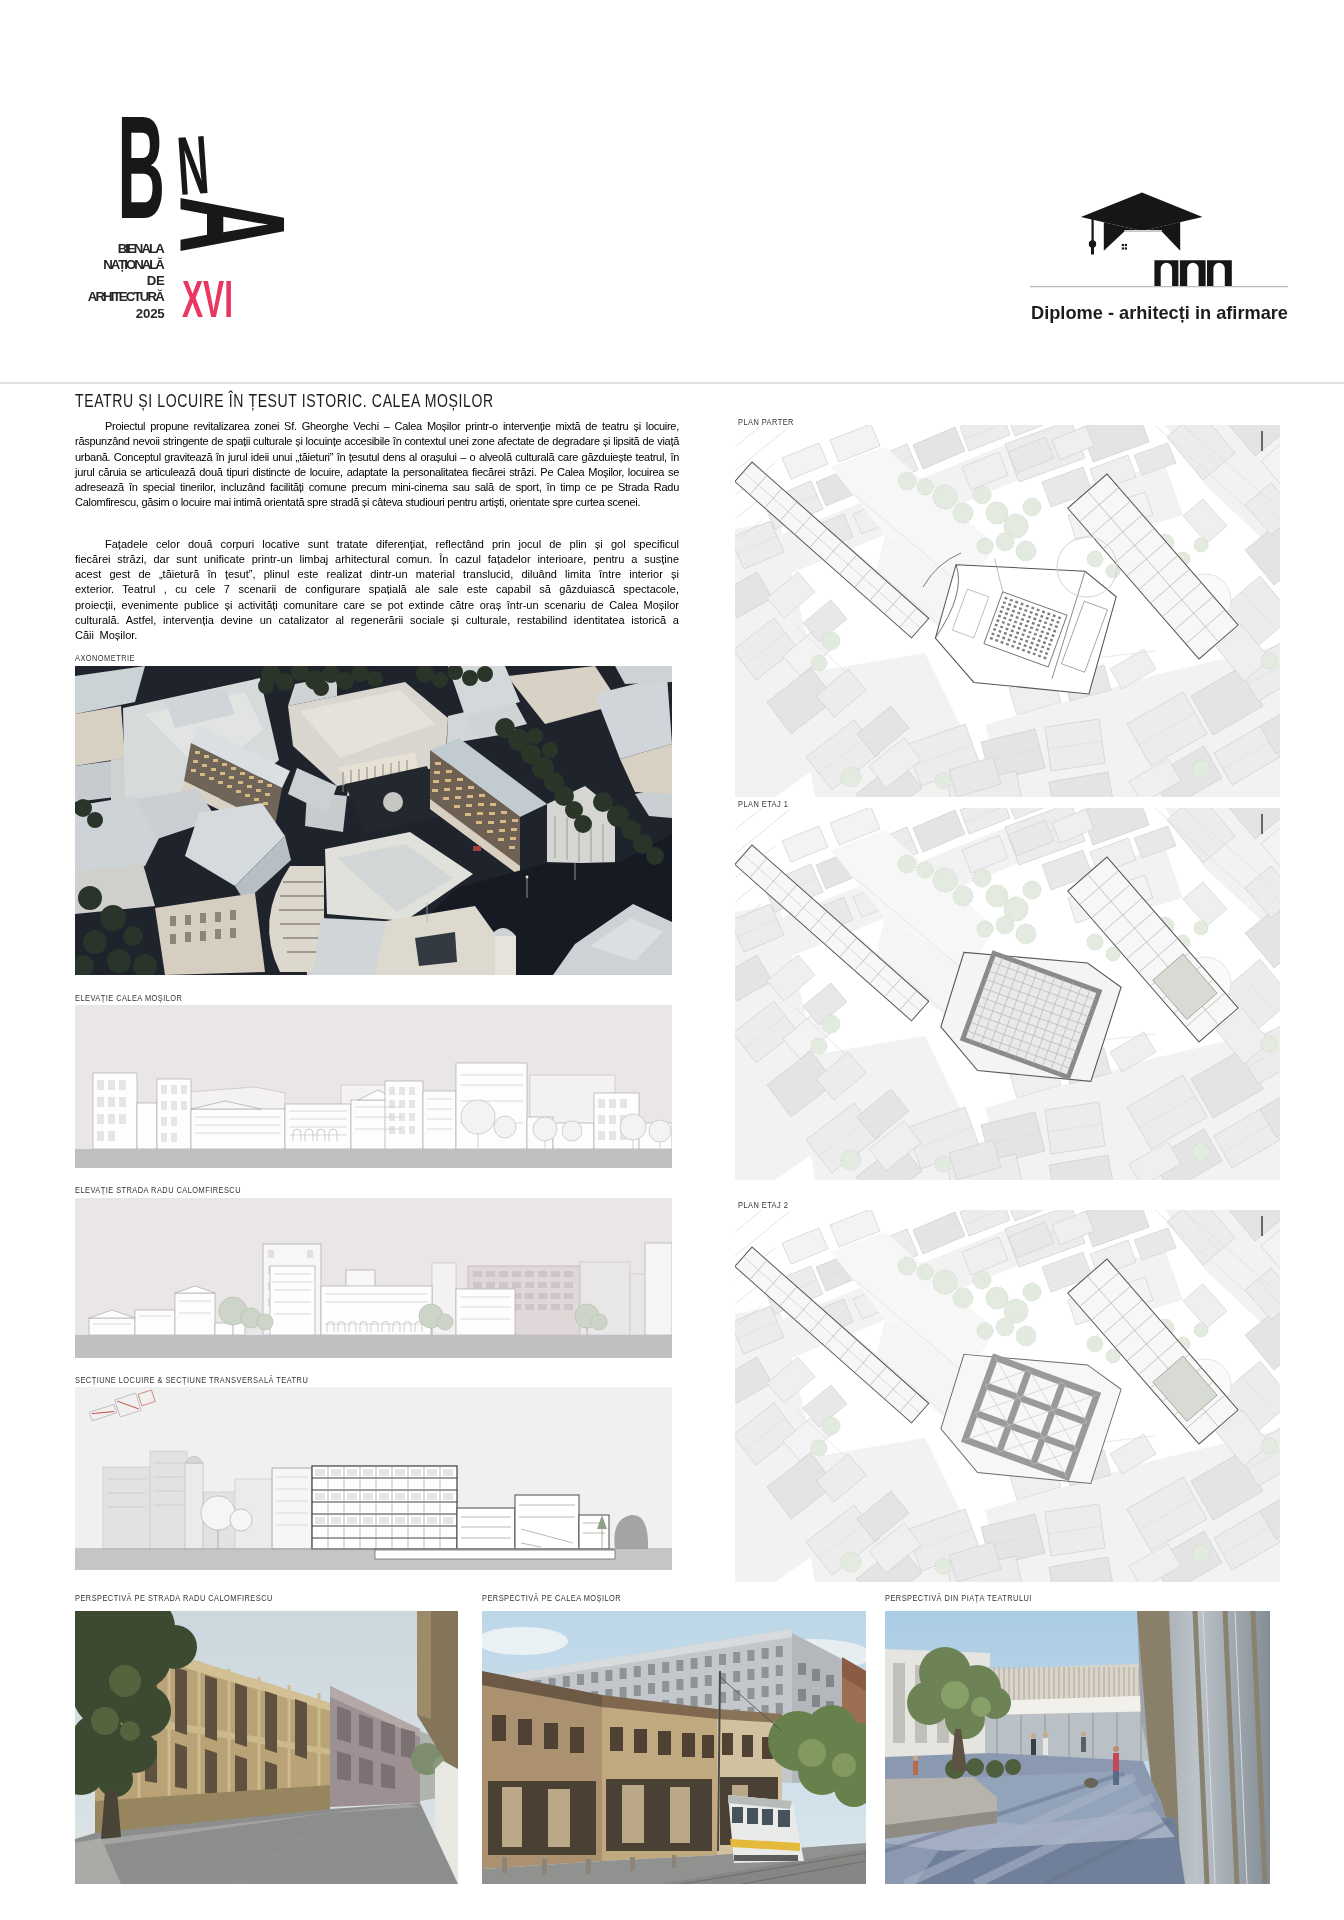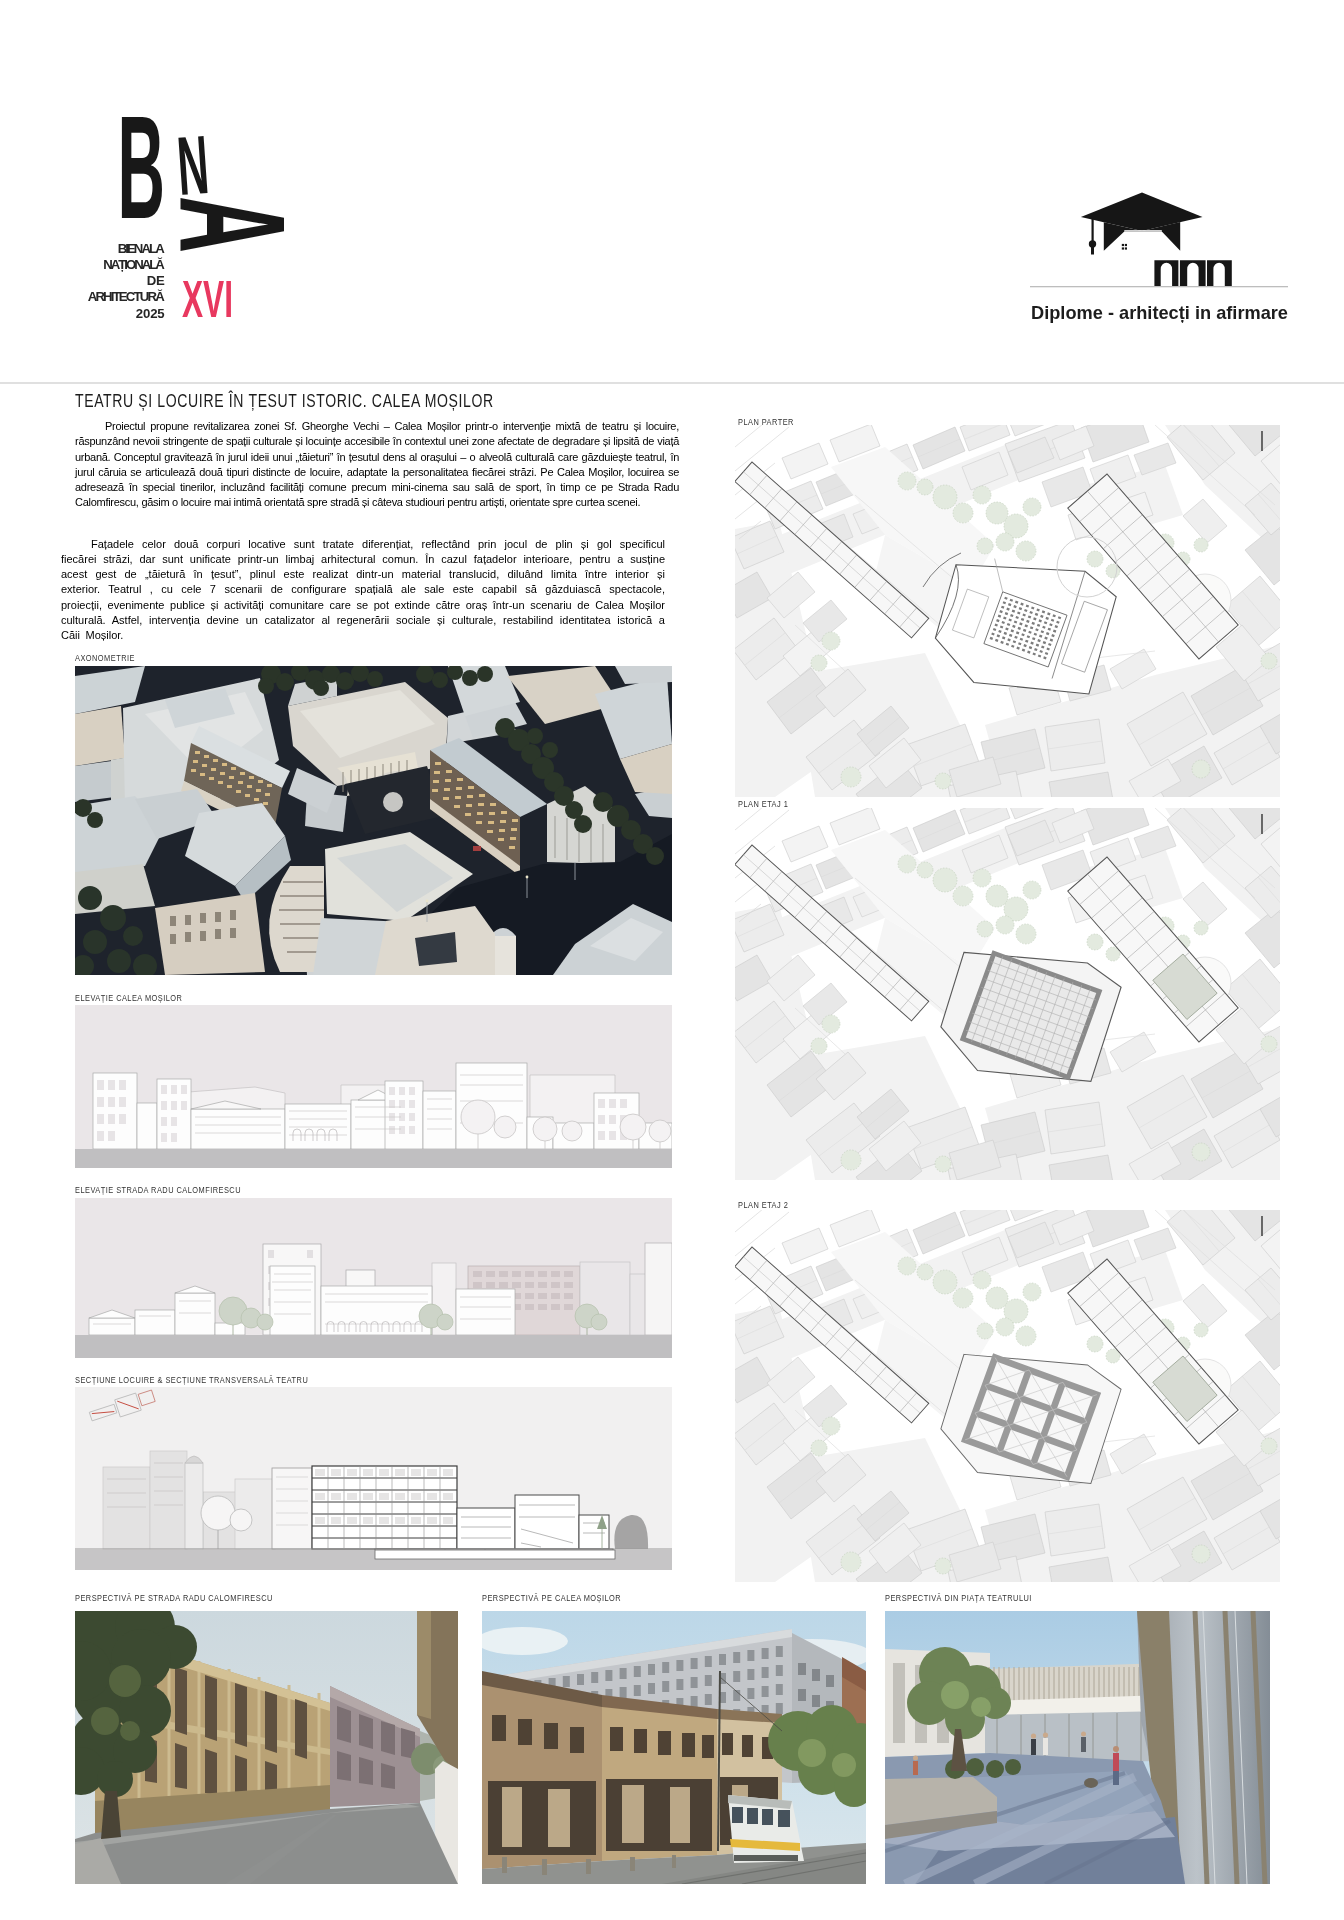--- a/index.html
+++ b/index.html
@@ -68,21 +68,21 @@
 </div>
 
 <div class="abs" style="left:0;top:382px;width:1344px;height:1.5px;background:#e0e0e0;"></div>
 
 <div class="abs" style="left:75px;top:390px;font-size:18.5px;letter-spacing:.8px;color:#1c1c1c;white-space:nowrap;transform:scaleX(0.76);transform-origin:0 0;">TEATRU ȘI LOCUIRE ÎN ȚESUT ISTORIC. CALEA MOȘILOR</div>
 
 <div class="body-txt" style="left:75px;top:419px;width:604px;letter-spacing:-0.28px;">
 <div style="text-indent:30px;">Proiectul propune revitalizarea zonei Sf. Gheorghe Vechi – Calea Moșilor printr-o intervenție mixtă de teatru și locuire, răspunzând nevoii stringente de spații culturale și locuințe accesibile în contextul unei zone afectate de degradare și lipsită de viață urbană. Conceptul gravitează în jurul ideii unui „tăieturi” în țesutul dens al orașului – o alveolă culturală care găzduiește teatrul, în jurul căruia se articulează două tipuri distincte de locuire, adaptate la personalitatea fiecărei străzi. Pe Calea Moșilor, locuirea se adresează în special tinerilor, incluzând facilități comune precum mini-cinema sau sală de sport, în timp ce pe Strada Radu Calomfirescu, găsim o locuire mai intimă orientată spre stradă și câteva studiouri pentru artiști, orientate spre curtea scenei.</div>
 </div>
 
-<div class="body-txt" style="left:61px;top:536.5px;width:604px;word-spacing:2.5px;">
+<div class="body-txt" style="left:75px;top:536.5px;width:604px;word-spacing:2.5px;">
 <div style="text-indent:30px;">Fațadele celor două corpuri locative sunt tratate diferențiat, reflectând prin jocul de plin și gol specificul fiecărei străzi, dar sunt unificate printr-un limbaj arhitectural comun. În cazul fațadelor interioare, pentru a susține acest gest de „tăietură în țesut”, plinul este realizat dintr-un material translucid, diluând limita între interior și exterior. Teatrul , cu cele 7 scenarii de configurare spațială ale sale este capabil să găzduiască spectacole, proiecții, evenimente publice și activități comunitare care se pot extinde către oraș într-un scenariu de Calea Moșilor culturală. Astfel, intervenția devine un catalizator al regenerării sociale și culturale, restabilind identitatea istorică a Căii Moșilor.</div>
 </div>
 
 <div class="lbl" style="left:75px;top:652px;">AXONOMETRIE</div>
 
 <div class="abs" id="axo" style="left:75px;top:666px;width:597px;height:309px;overflow:hidden;">
 <svg width="597" height="309" viewBox="0 0 597 309">
 <rect width="597" height="309" fill="#1e232c"></rect>
 
 <polygon points="230,280 300,284 296,309 232,309" fill="#cfd3d5"></polygon>

